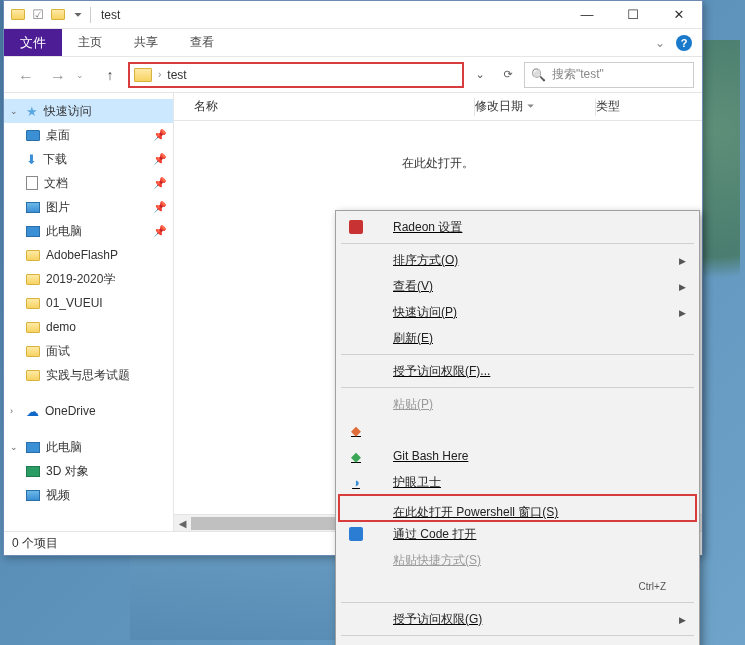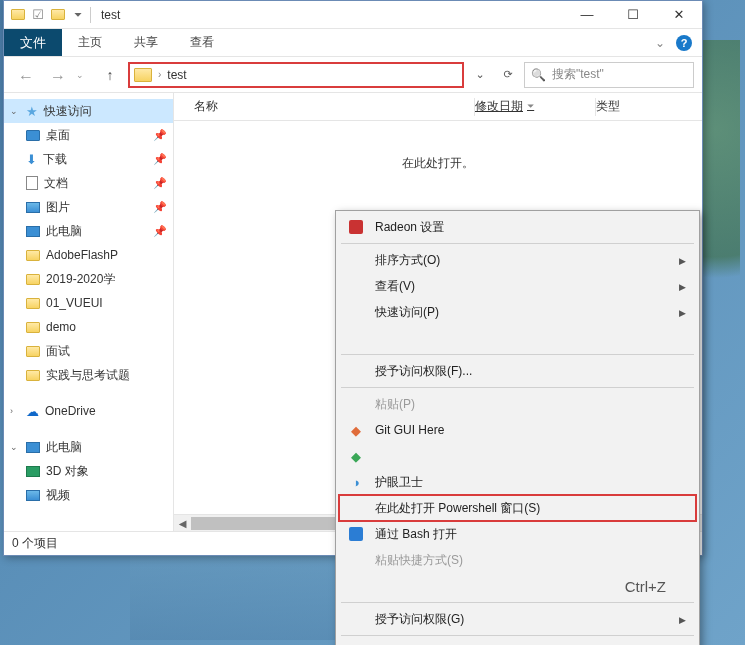--- a/index.html
+++ b/index.html
@@ -9,21 +9,21 @@
 .titlebar-icons { display: flex; align-items: center; gap: 4px; }
 .titlebar-icon { width: 16px; height: 16px; display: flex; align-items: center; justify-content: center; }
 .folder-mini { width: 14px; height: 11px; background: linear-gradient(#ffe9a6, #f7d362); border: 1px solid #d9b23c; border-radius: 1px; }
 .check-icon::before { content: "☑"; color: #888; font-size: 13px; }
 .titlebar-sep { width: 1px; height: 16px; background: #ccc; margin: 0 4px; }
 .titlebar-caret::before { content: "⏷"; font-size: 10px; color: #666; }
 .titlebar-title { margin-left: 6px; color: #333; }
 .window-controls { margin-left: auto; display: flex; }
 .win-btn { width: 46px; height: 28px; display: flex; align-items: center; justify-content: center; color: #333; font-size: 13px; }
 .ribbon-tabs { height: 28px; display: flex; align-items: stretch; border-bottom: 1px solid #e5e5e5; }
-.file-tab { background: #0c4a6e; color: #fff; padding: 0 16px; display: flex; align-items: center; font-size: 13px; }
+.file-tab { background: #4c1d95; color: #fff; padding: 0 16px; display: flex; align-items: center; font-size: 13px; }
 .ribbon-tab { padding: 0 16px; display: flex; align-items: center; color: #444; }
 .ribbon-spacer { flex: 1; }
 .ribbon-expand { width: 24px; display: flex; align-items: center; justify-content: center; color: #888; }
 .help-btn { width: 24px; display: flex; align-items: center; justify-content: center; margin-right: 6px; }
 .help-circle { width: 16px; height: 16px; border-radius: 50%; background: #1979ca; color: #fff; display: flex; align-items: center; justify-content: center; font-size: 11px; font-weight: bold; }
 .address-row { height: 36px; display: flex; align-items: center; padding: 4px 8px; gap: 4px; border-bottom: 1px solid #e5e5e5; }
 .nav-btn { width: 28px; height: 28px; display: flex; align-items: center; justify-content: center; color: #999; font-size: 16px; }
 .nav-small { width: 16px; color: #999; font-size: 9px; }
 .up-btn { width: 28px; height: 28px; display: flex; align-items: center; justify-content: center; color: #444; font-size: 14px; }
 .addr-box { flex: 1; height: 26px; border: 2px solid #d93c3c; display: flex; align-items: center; padding: 0 4px; gap: 6px; }
@@ -50,42 +50,42 @@
 .icon-pc { width: 14px; height: 11px; background: #3b8fd4; border: 1px solid #2a6ea8; }
 .icon-folder { width: 14px; height: 11px; background: linear-gradient(#ffe9a6, #f7d362); border: 1px solid #d9b23c; border-radius: 1px; }
 .icon-cloud { color: #1068c9; font-size: 13px; }
 .icon-cloud::before { content: "☁"; }
 .icon-3d { width: 14px; height: 11px; background: #2a9d64; border: 1px solid #1e7a4d; }
 .icon-video { width: 14px; height: 11px; background: linear-gradient(#6bb8e8, #3b8fd4); border: 1px solid #2a6ea8; }
 .main-area { flex: 1; display: flex; flex-direction: column; position: relative; }
 .col-headers { height: 28px; display: flex; align-items: center; border-bottom: 1px solid #e5e5e5; padding-left: 20px; }
 .col-h { color: #333; display: flex; align-items: center; gap: 4px; }
 .col-name { width: 280px; }
-.col-date { width: 120px; text-decoration: underline; }
+.col-date { width: 120px; }
 .col-type { width: 80px; text-align: right; }
 .col-sep { width: 1px; height: 18px; background: #e5e5e5; }
 .empty-msg { text-align: center; color: #333; margin-top: 34px; font-size: 12px; }
 .hscroll { position: absolute; bottom: 0; left: 170px; right: 0; height: 17px; background: #f0f0f0; border-top: 1px solid #e5e5e5; display: flex; }
 .hscroll-btn { width: 17px; display: flex; align-items: center; justify-content: center; color: #666; font-size: 10px; }
 .hscroll-track { flex: 1; position: relative; }
 .hscroll-thumb { position: absolute; left: 0; top: 2px; width: 40%; height: 13px; background: #c0c0c0; }
 .statusbar { height: 24px; border-top: 1px solid #e5e5e5; display: flex; align-items: center; padding: 0 8px; font-size: 11px; color: #333; }
 .status-views { margin-left: auto; display: flex; gap: 2px; }
 .view-btn { width: 22px; height: 18px; border: 1px solid #ccc; display: flex; align-items: center; justify-content: center; font-size: 10px; color: #666; }
 .view-btn.active { background: #cce8ff; border-color: #7ab8e8; }
 .context-menu { position: absolute; left: 335px; top: 210px; width: 365px; background: #f2f2f2; border: 1px solid #a0a0a0; box-shadow: 3px 3px 8px rgba(0,0,0,0.35); padding: 3px; z-index: 100; }
-.menu-item { height: 26px; display: flex; align-items: center; padding: 0 28px 0 8px; gap: 10px; position: relative; }
+.menu-item { height: 26px; display: flex; align-items: center; padding: 0 28px 0 8px; gap: 28px; position: relative; text-decoration: underline; }
 .menu-item.disabled { color: #9a9a9a; }
-.menu-item.highlighted { outline: 2px solid #d93c3c; outline-offset: -1px; }
+.menu-item.highlighted { outline: 2px solid #d93c3c; outline-offset: -1px; align-items: flex-end; }
 .menu-icon { width: 18px; height: 18px; display: flex; align-items: center; justify-content: center; flex-shrink: 0; }
 .menu-label { flex: 1; color: #222; }
 .menu-item.disabled .menu-label { color: #9a9a9a; }
 .menu-arrow { position: absolute; right: 10px; color: #555; font-size: 10px; }
 .menu-arrow::before { content: "▶"; font-size: 9px; }
-.menu-shortcut { position: absolute; right: 30px; color: #555; font-size: 15px; }
+.menu-shortcut { position: absolute; right: 30px; color: #555; font-size: 10px; }
 .menu-sep { height: 1px; background: #d0d0d0; margin: 3px 2px; }
 .mi-radeon { width: 14px; height: 14px; background: #c93232; border-radius: 2px; }
 .mi-git { font-size: 13px; color: #e06c3a; }
 .mi-git::before { content: "◆"; }
 .mi-gitbash { font-size: 13px; color: #3aa757; }
 .mi-gitbash::before { content: "◆"; }
 .mi-eye { color: #3b8fd4; font-size: 13px; }
 .mi-eye::before { content: "◑"; }
 .mi-vscode { width: 14px; height: 14px; background: #2b7dd4; border-radius: 2px; }
 .anime-hint { position: absolute; left: 130px; top: 530px; width: 570px; height: 110px; background: linear-gradient(180deg, rgba(120,170,200,0.3), rgba(80,130,170,0.5)); pointer-events: none; }
@@ -277,57 +277,58 @@
       <span class="menu-label">查看(V)</span>
       <span class="menu-arrow"></span>
     </div>
     <div class="menu-item">
       <span class="menu-icon"></span>
       <span class="menu-label">快速访问(P)</span>
       <span class="menu-arrow"></span>
     </div>
     <div class="menu-item">
       <span class="menu-icon"></span>
+      <span class="menu-label">刷新(E)</span>
     </div>
     <div class="menu-sep"></div>
     <div class="menu-item">
       <span class="menu-icon"></span>
       <span class="menu-label">授予访问权限(F)...</span>
     </div>
     <div class="menu-sep"></div>
     <div class="menu-item disabled">
       <span class="menu-icon"></span>
       <span class="menu-label">粘贴(P)</span>
     </div>
     <div class="menu-item">
       <span class="menu-icon">
         <span class="mi-git"></span>
       </span>
-      <span class="menu-label">Git GUI Here</span>
     </div>
     <div class="menu-item">
       <span class="menu-icon">
         <span class="mi-gitbash"></span>
       </span>
+      <span class="menu-label">Git Bash Here</span>
     </div>
     <div class="menu-item">
       <span class="menu-icon">
         <span class="mi-eye"></span>
       </span>
       <span class="menu-label">护眼卫士</span>
     </div>
     <div class="menu-item highlighted">
       <span class="menu-icon"></span>
       <span class="menu-label">在此处打开 Powershell 窗口(S)</span>
     </div>
     <div class="menu-item">
       <span class="menu-icon">
         <span class="mi-vscode"></span>
       </span>
-      <span class="menu-label">通过 Bash 打开</span>
+      <span class="menu-label">通过 Code 打开</span>
     </div>
     <div class="menu-item disabled">
       <span class="menu-icon"></span>
       <span class="menu-label">粘贴快捷方式(S)</span>
     </div>
     <div class="menu-item">
       <span class="menu-icon"></span>
       <span class="menu-shortcut">Ctrl+Z</span>
     </div>
     <div class="menu-sep"></div>

